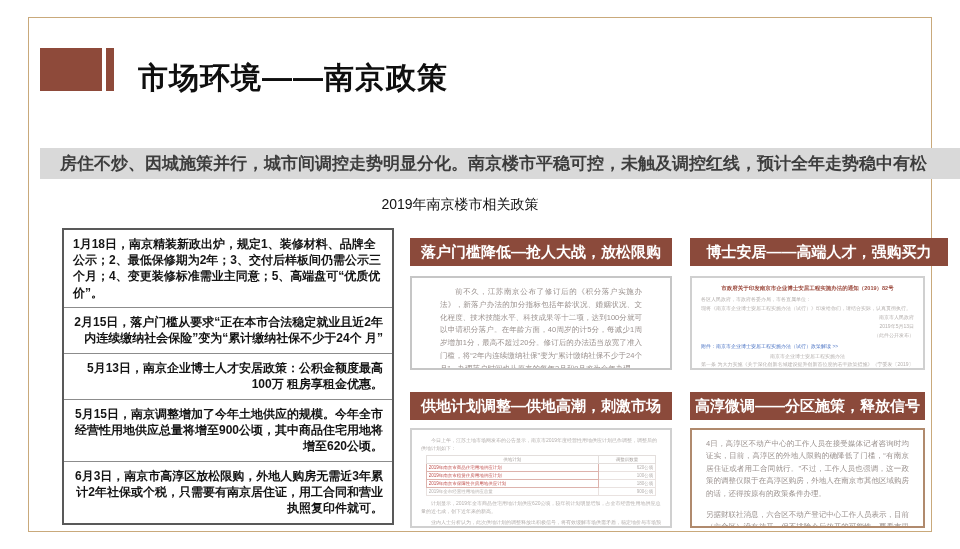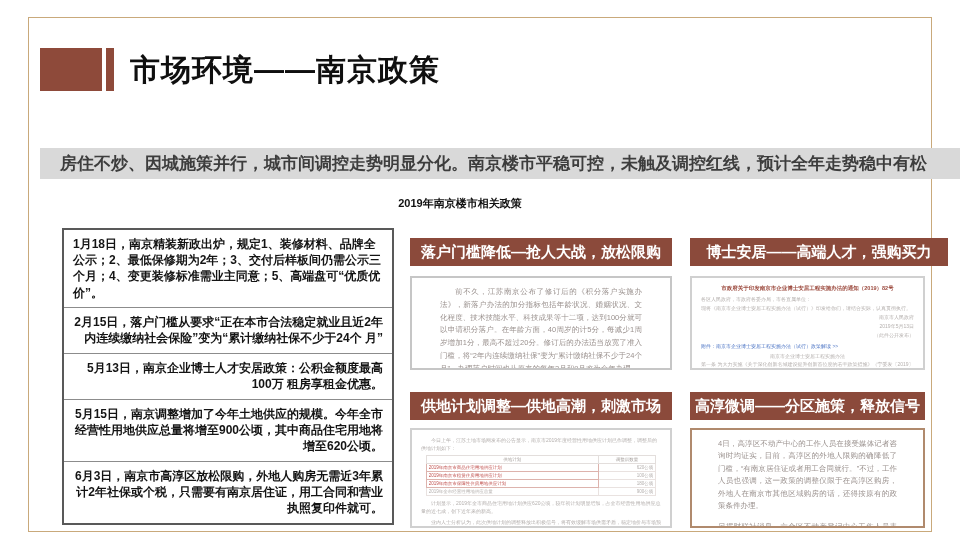--- a/index.html
+++ b/index.html
@@ -2,48 +2,48 @@
 <html><head>
 <meta charset="utf-8">
 <style>
   html,body{margin:0;padding:0;background:#ffffff;}
   .slide{position:relative;width:960px;height:549px;background:#ffffff;
          font-family:"Liberation Sans","DejaVu Sans",sans-serif;overflow:hidden;}
   .frame{position:absolute;left:28px;top:17px;width:904px;height:515px;
          border:1px solid #c9a97b;box-sizing:border-box;}
   .accent-square{position:absolute;left:40px;top:48px;width:62px;height:43px;background:#8e4a3a;}
   .accent-bar{position:absolute;left:106px;top:48px;width:8px;height:43px;background:#8e4a3a;}
-  .page-title{position:absolute;left:130px;top:50px;margin:0;font-size:30px;font-weight:bold;
+  .page-title{position:absolute;left:130px;top:50px;margin:8px;font-size:30px;font-weight:bold;
               color:#0f0f0f;letter-spacing:1px;}
   .subtitle{position:absolute;left:0;top:103px;width:960px;text-align:center;
             font-size:21px;font-weight:bold;color:#e00000;}
   .banner{position:absolute;left:40px;top:148px;width:924px;height:31px;background:#d9d9d9;
           color:#3d3d3d;font-size:17px;font-weight:bold;line-height:31px;padding-left:20px;
           box-sizing:border-box;white-space:nowrap;overflow:hidden;}
   .section-title{position:absolute;left:0;top:196px;width:920px;text-align:center;
-                 font-size:11px;font-weight:bold;color:#111111;}
+                 font-size:14px;font-weight:normal;color:#111111;}
   
   .policy-box{position:absolute;left:62px;top:228px;width:332px;height:297px;
               border:2px solid #595959;box-sizing:border-box;display:flex;flex-direction:column;
               background:#ffffff;}
   .policy-item{flex:1 0 auto;padding:6px 9px 4px;font-size:12px;font-weight:bold;color:#141414;
                line-height:1.35;box-sizing:border-box;}
   .policy-item + .policy-item{border-top:1px solid #8c8c8c;text-align:right;}
   .policy-item p{margin:0;}
   
   .card-header{position:absolute;height:28px;background:#8b4a3b;color:#ffffff;font-size:15px;
                font-weight:bold;text-align:center;line-height:28px;box-sizing:border-box;
                white-space:nowrap;overflow:hidden;}
   .card-body{position:absolute;background:#ffffff;box-sizing:border-box;overflow:hidden;}
   .body-text{border:2px solid #c6c6c6;padding:8px 28px;font-size:7.5px;color:#9a918e;
              line-height:1.7;text-align:justify;}
   .body-text p{margin:0;text-indent:2em;}
   .body-text2{border:2px solid #b08a6d;padding:8px 10px;font-size:7.5px;color:#9a918e;
               line-height:1.65;text-align:justify;}
-  .body-text2 p{margin:0 16px 9px;}
+  .body-text2 p{margin:0 4px 9px;}
   .doc{border:2px solid #d0d0d0;padding:6px 9px;font-size:5px;color:#b5b0ae;}
   .doc-title{color:#9c4a3e;text-align:center;font-size:5.5px;font-weight:bold;margin:1px 0 3px;}
   .doc-line{line-height:1.8;}
   .doc-right{text-align:right;line-height:1.8;}
   .doc-link{color:#4a73c4;line-height:1.8;margin:2px 0;}
   .doc-center{text-align:center;margin:2px 0 1px;}
   .doc p{margin:0 0 3px;text-indent:2em;line-height:1.6;}
   .doc table{width:96%;margin:1px auto 3px;border-collapse:collapse;font-size:4.5px;}
   .doc th{border:1px solid #e3dedc;color:#a6a09d;font-weight:normal;padding:1px 2px;}
   .doc td{border:1px solid #e9e2e0;padding:1px 2px;color:#b5b0ae;}

